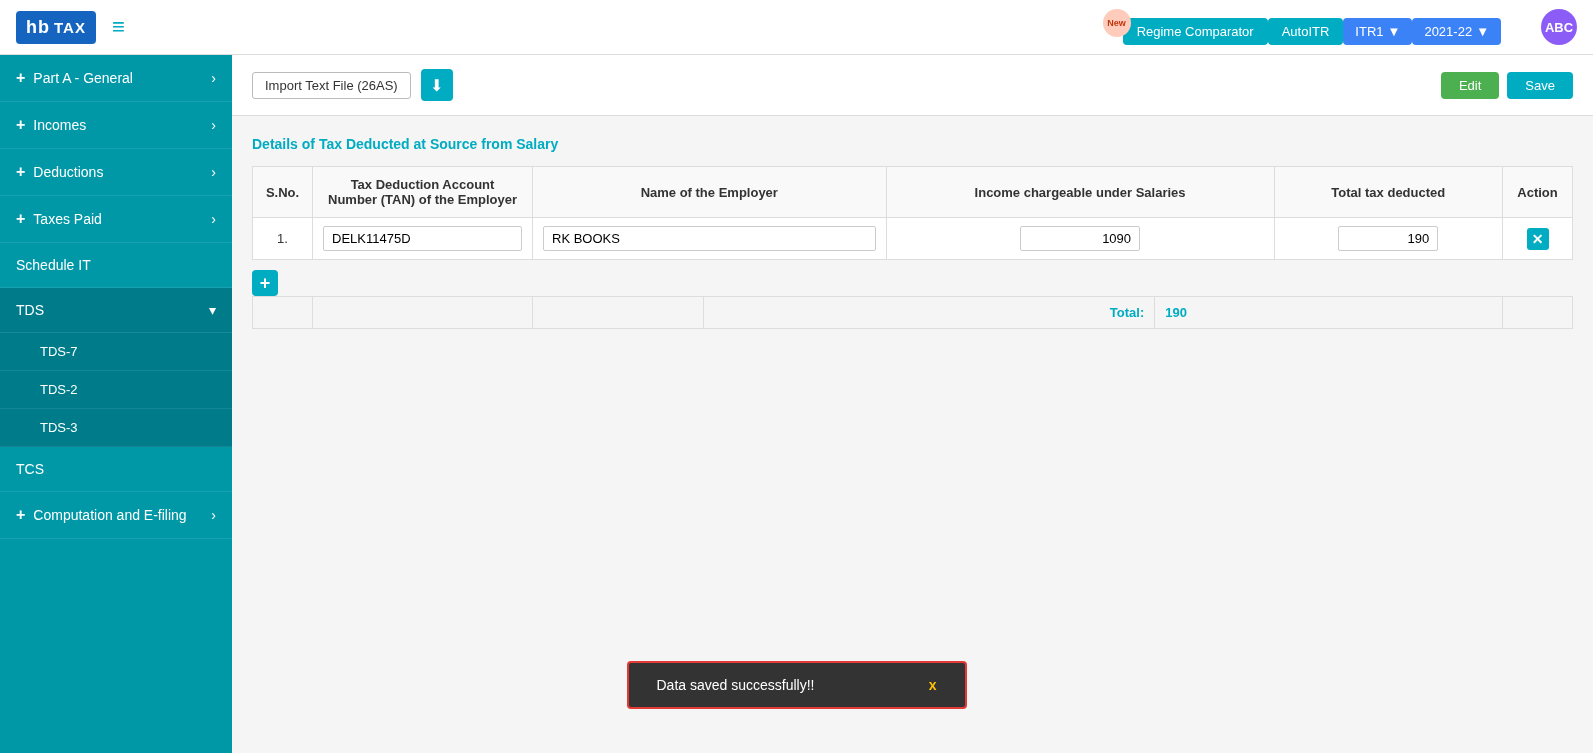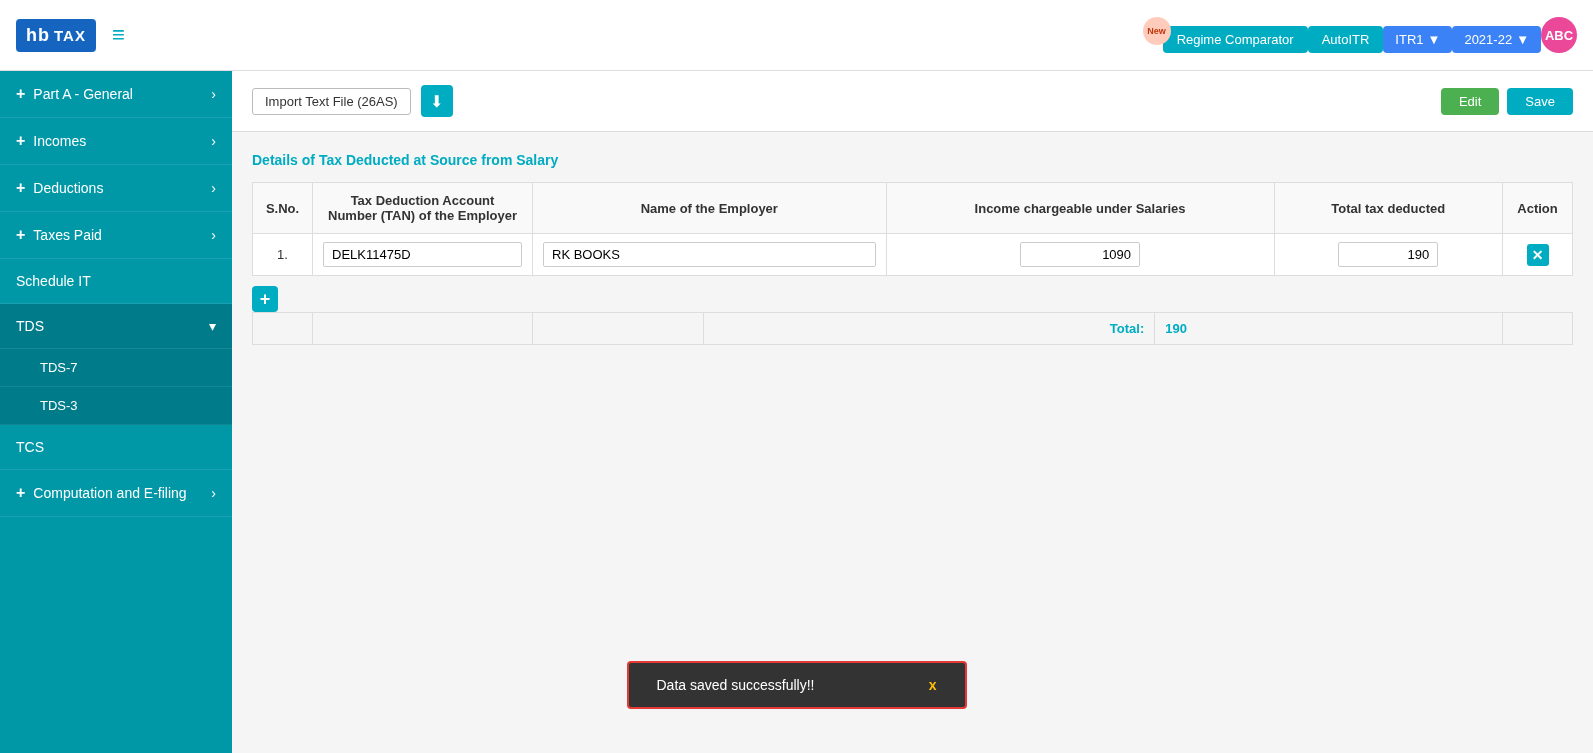--- a/index.html
+++ b/index.html
@@ -1,20 +1,20 @@
 <!DOCTYPE html>
 <html><head>
   <meta charset="utf-8">
   <style>
     * { box-sizing: border-box; margin: 0; padding: 0; }
     body { font-family: Arial, sans-serif; font-size: 13px; background: #f0f0f0; display: flex; flex-direction: column; height: 753px; overflow: hidden; }
 
     
     .navbar {
-      height: 71px;
+      height: 55px;
       background: #fff;
       display: flex;
       align-items: center;
       justify-content: space-between;
       padding: 0 16px;
       border-bottom: 1px solid #ddd;
       flex-shrink: 0;
     }
     .navbar-left { display: flex; align-items: center; gap: 16px; }
     .logo-box {
@@ -59,25 +59,26 @@
       color: #fff;
       border: none;
       border-radius: 4px;
       padding: 6px 12px;
       font-size: 13px;
       cursor: pointer;
       display: flex; align-items: center; gap: 4px;
     }
     .avatar {
       width: 36px; height: 36px;
-      background: #ec4899;
+      background: #8b5cf6;
       border-radius: 50%;
       display: flex; align-items: center; justify-content: center;
       color: #fff; font-weight: bold; font-size: 13px;
       cursor: pointer;
+      margin-left: 40px;
     }
 
     
     .main-layout {
       display: flex;
       flex: 1;
       overflow: hidden;
     }
 
     
@@ -344,20 +345,23 @@
     <div class="sidebar-item active">
       <div class="sidebar-item-left">
         <span>TDS</span>
       </div>
       <span class="chevron-down">▾</span>
     </div>
 
     <div class="sidebar-sub">
       <div class="sidebar-sub-item">
         <span>TDS-7</span>
+      </div>
+      <div class="sidebar-sub-item">
+        <span>TDS-2</span>
       </div>
       <div class="sidebar-sub-item">
         <span>TDS-3</span>
       </div>
     </div>
 
     <div class="sidebar-item">
       <div class="sidebar-item-left">
         <span>TCS</span>
       </div>

